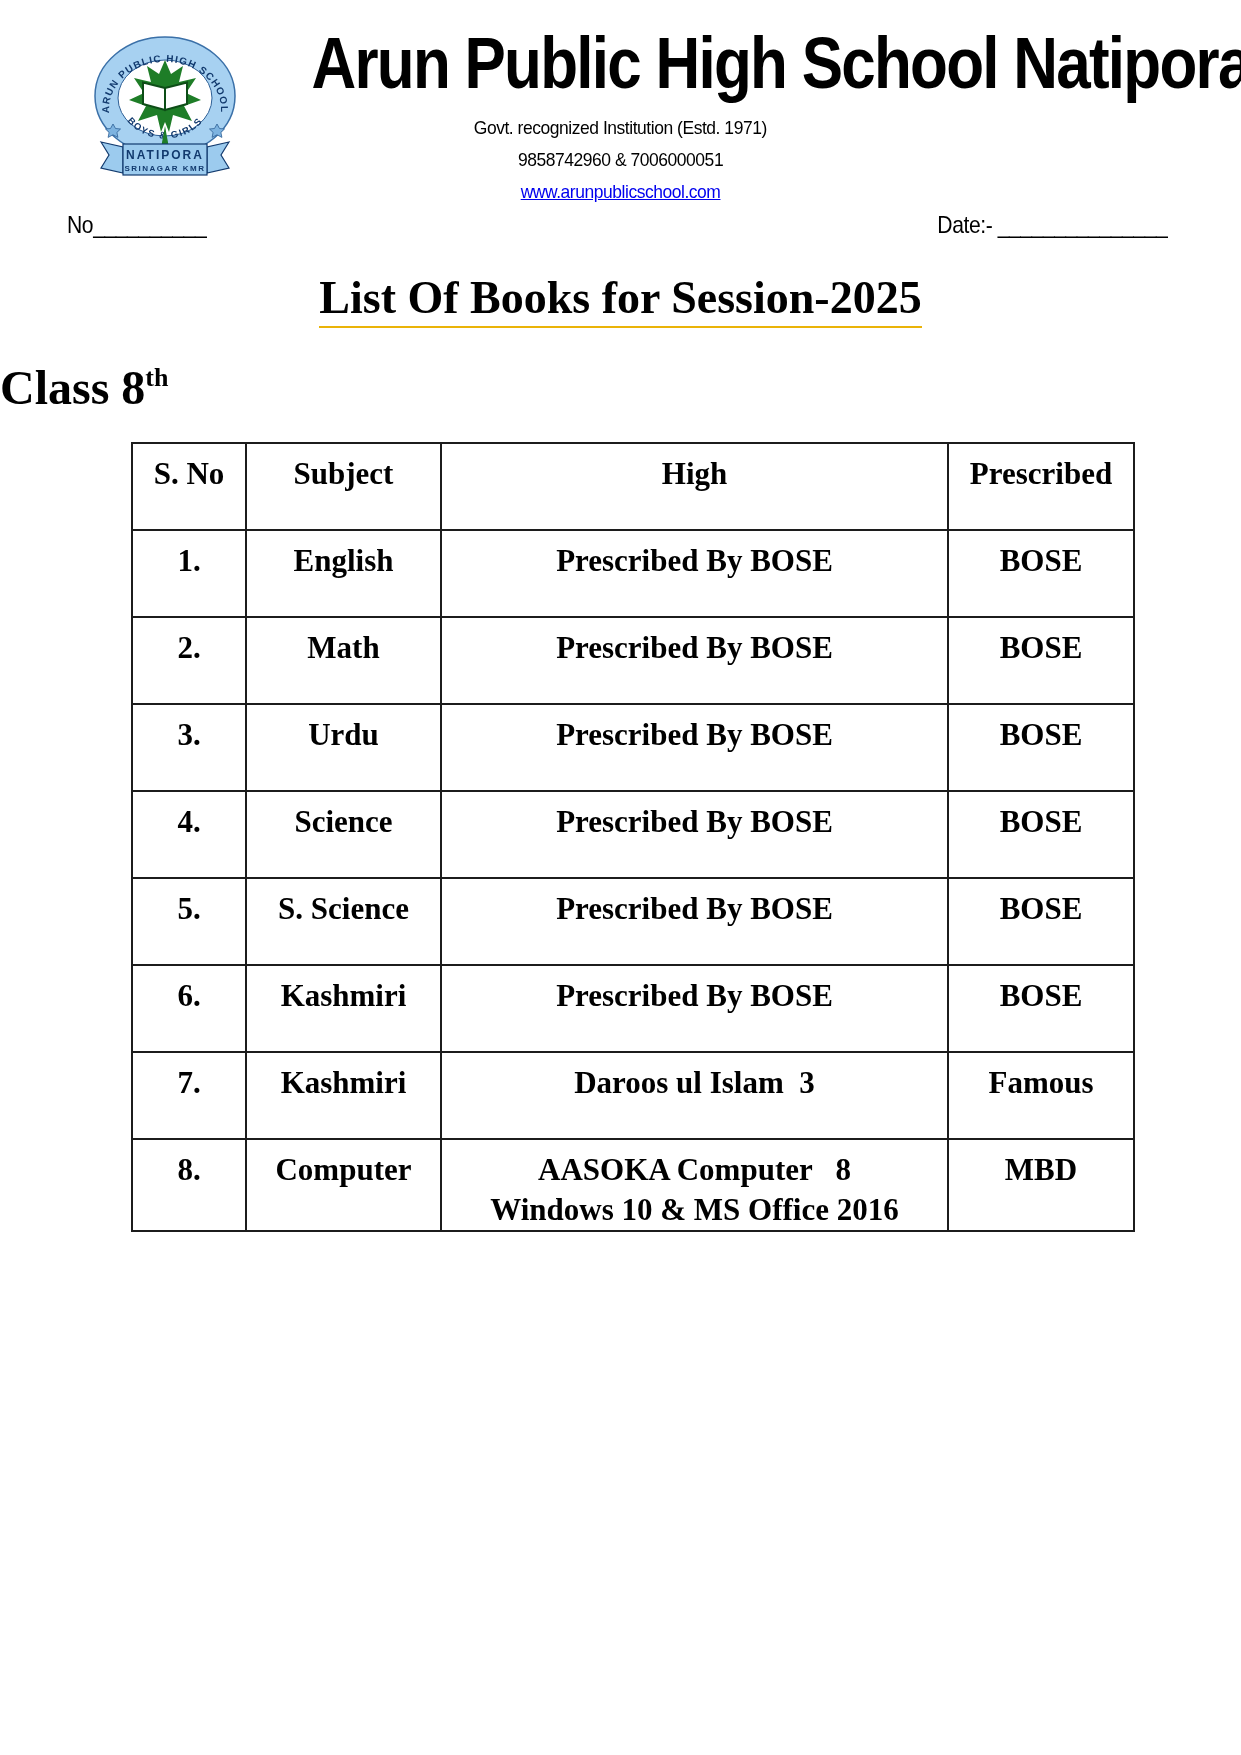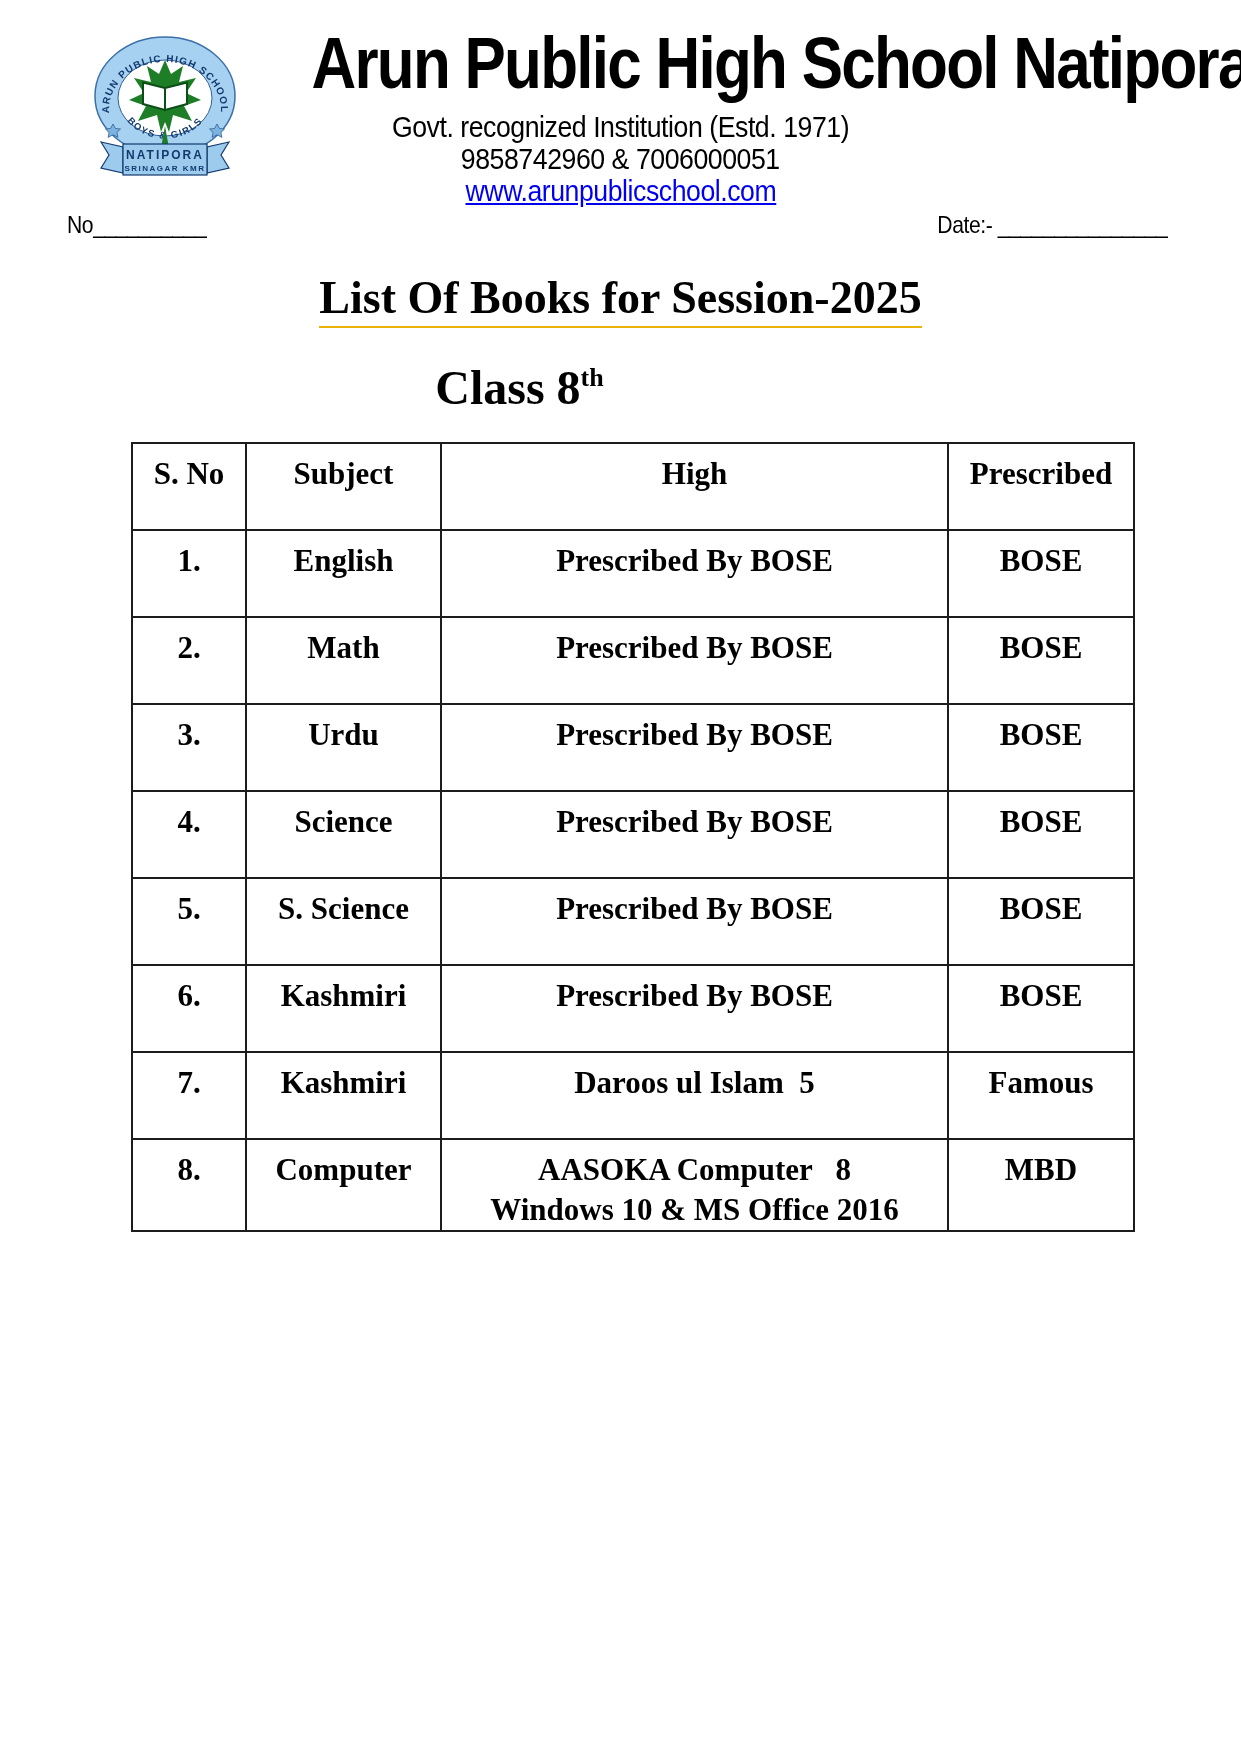--- a/index.html
+++ b/index.html
@@ -15,21 +15,21 @@
   
   .logo{position:absolute;left:93px;top:36px;width:144px;height:142px;}
   .school-title{
     position:absolute;left:235px;top:24px;width:1006px;
     text-align:center;font-weight:bold;font-size:72px;line-height:78px;
     white-space:nowrap;letter-spacing:-2px;
   }
   .school-title .squeeze{display:inline-block;transform:scaleX(0.86);transform-origin:center;}
   .sub-line{
     position:absolute;left:0;width:1241px;text-align:center;
-    font-size:29px;line-height:31px;font-weight:500;letter-spacing:-0.5px;
+    font-size:19px;line-height:31px;font-weight:500;letter-spacing:-0.5px;
   }
   .sub-line .squeeze{display:inline-block;transform:scaleX(0.92);transform-origin:center;}
   .subtitle{top:112px;}
   .phone{top:144px;}
   .website{top:176px;}
   .website a{color:#0000EE;text-decoration:underline;cursor:pointer;}
   
   .nodate{
     position:absolute;top:204px;left:67px;right:74px;
     display:flex;justify-content:space-between;
@@ -38,21 +38,21 @@
   .nodate .no{display:inline-block;transform:scaleX(0.88);transform-origin:left center;white-space:pre;}
   .nodate .date{display:inline-block;transform:scaleX(0.88);transform-origin:right center;white-space:pre;}
   
   .serif{font-family:"Liberation Serif","DejaVu Serif",serif;}
   .list-title{
     position:absolute;top:270px;left:0;width:1241px;text-align:center;
     font-weight:bold;font-size:46px;line-height:56px;
   }
   .list-title span{border-bottom:2px solid #eab308;padding-bottom:3px;}
   .class-title{
-    position:absolute;top:350px;left:0;width:1039px;text-align:center;
+    position:absolute;top:350px;left:0;width:1039px;
     font-weight:bold;font-size:48px;line-height:56px;
   }
   .class-title sup{font-size:26px;vertical-align:18px;}
   
   table.books{
     position:absolute;left:131px;top:442px;
     width:1002px;border-collapse:collapse;table-layout:fixed;
     font-family:"Liberation Serif","DejaVu Serif",serif;
     font-weight:bold;font-size:31px;
   }
@@ -167,21 +167,21 @@
     </tr>
     <tr>
       <td>6.</td>
       <td>Kashmiri</td>
       <td>Prescribed By BOSE</td>
       <td>BOSE</td>
     </tr>
     <tr>
       <td>7.</td>
       <td>Kashmiri</td>
-      <td>Daroos ul Islam  5</td>
+      <td>Daroos ul Islam  3</td>
       <td>Famous</td>
     </tr>
     <tr>
       <td>8.</td>
       <td>Computer</td>
       <td>AASOKA Computer   8
 Windows 10 &amp; MS Office 2016</td>
       <td>MBD</td>
     </tr>
   </tbody>

